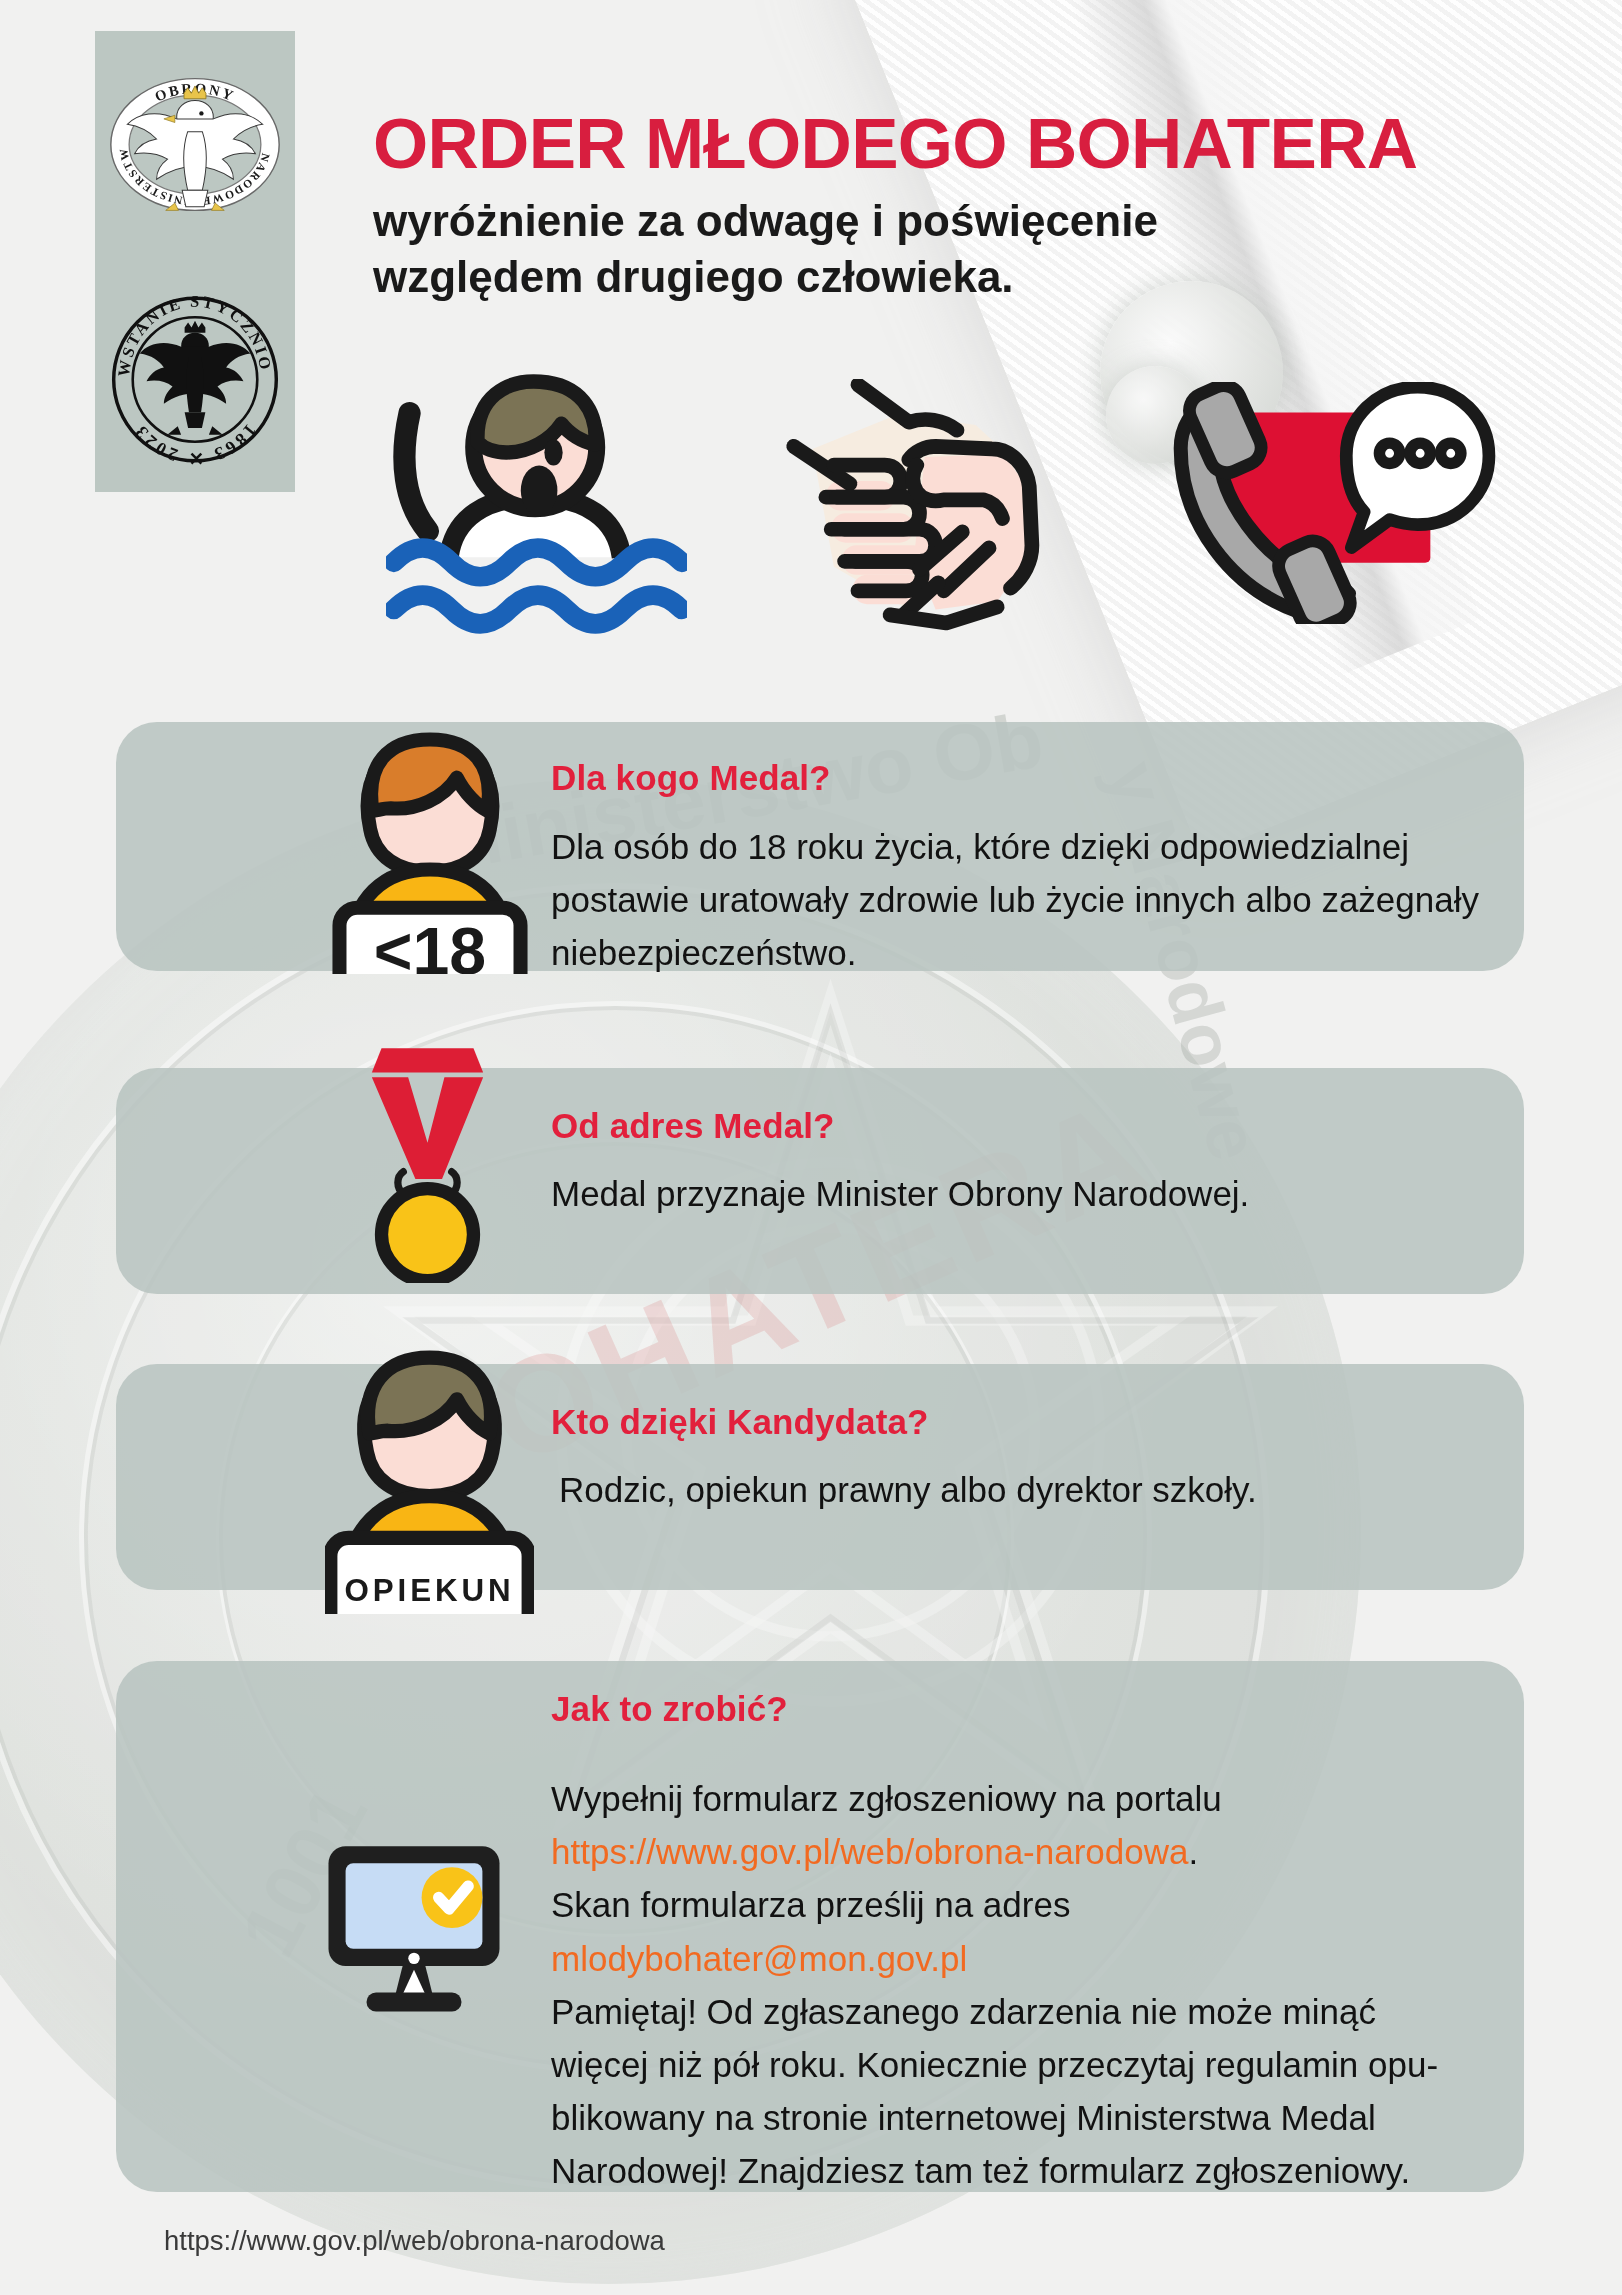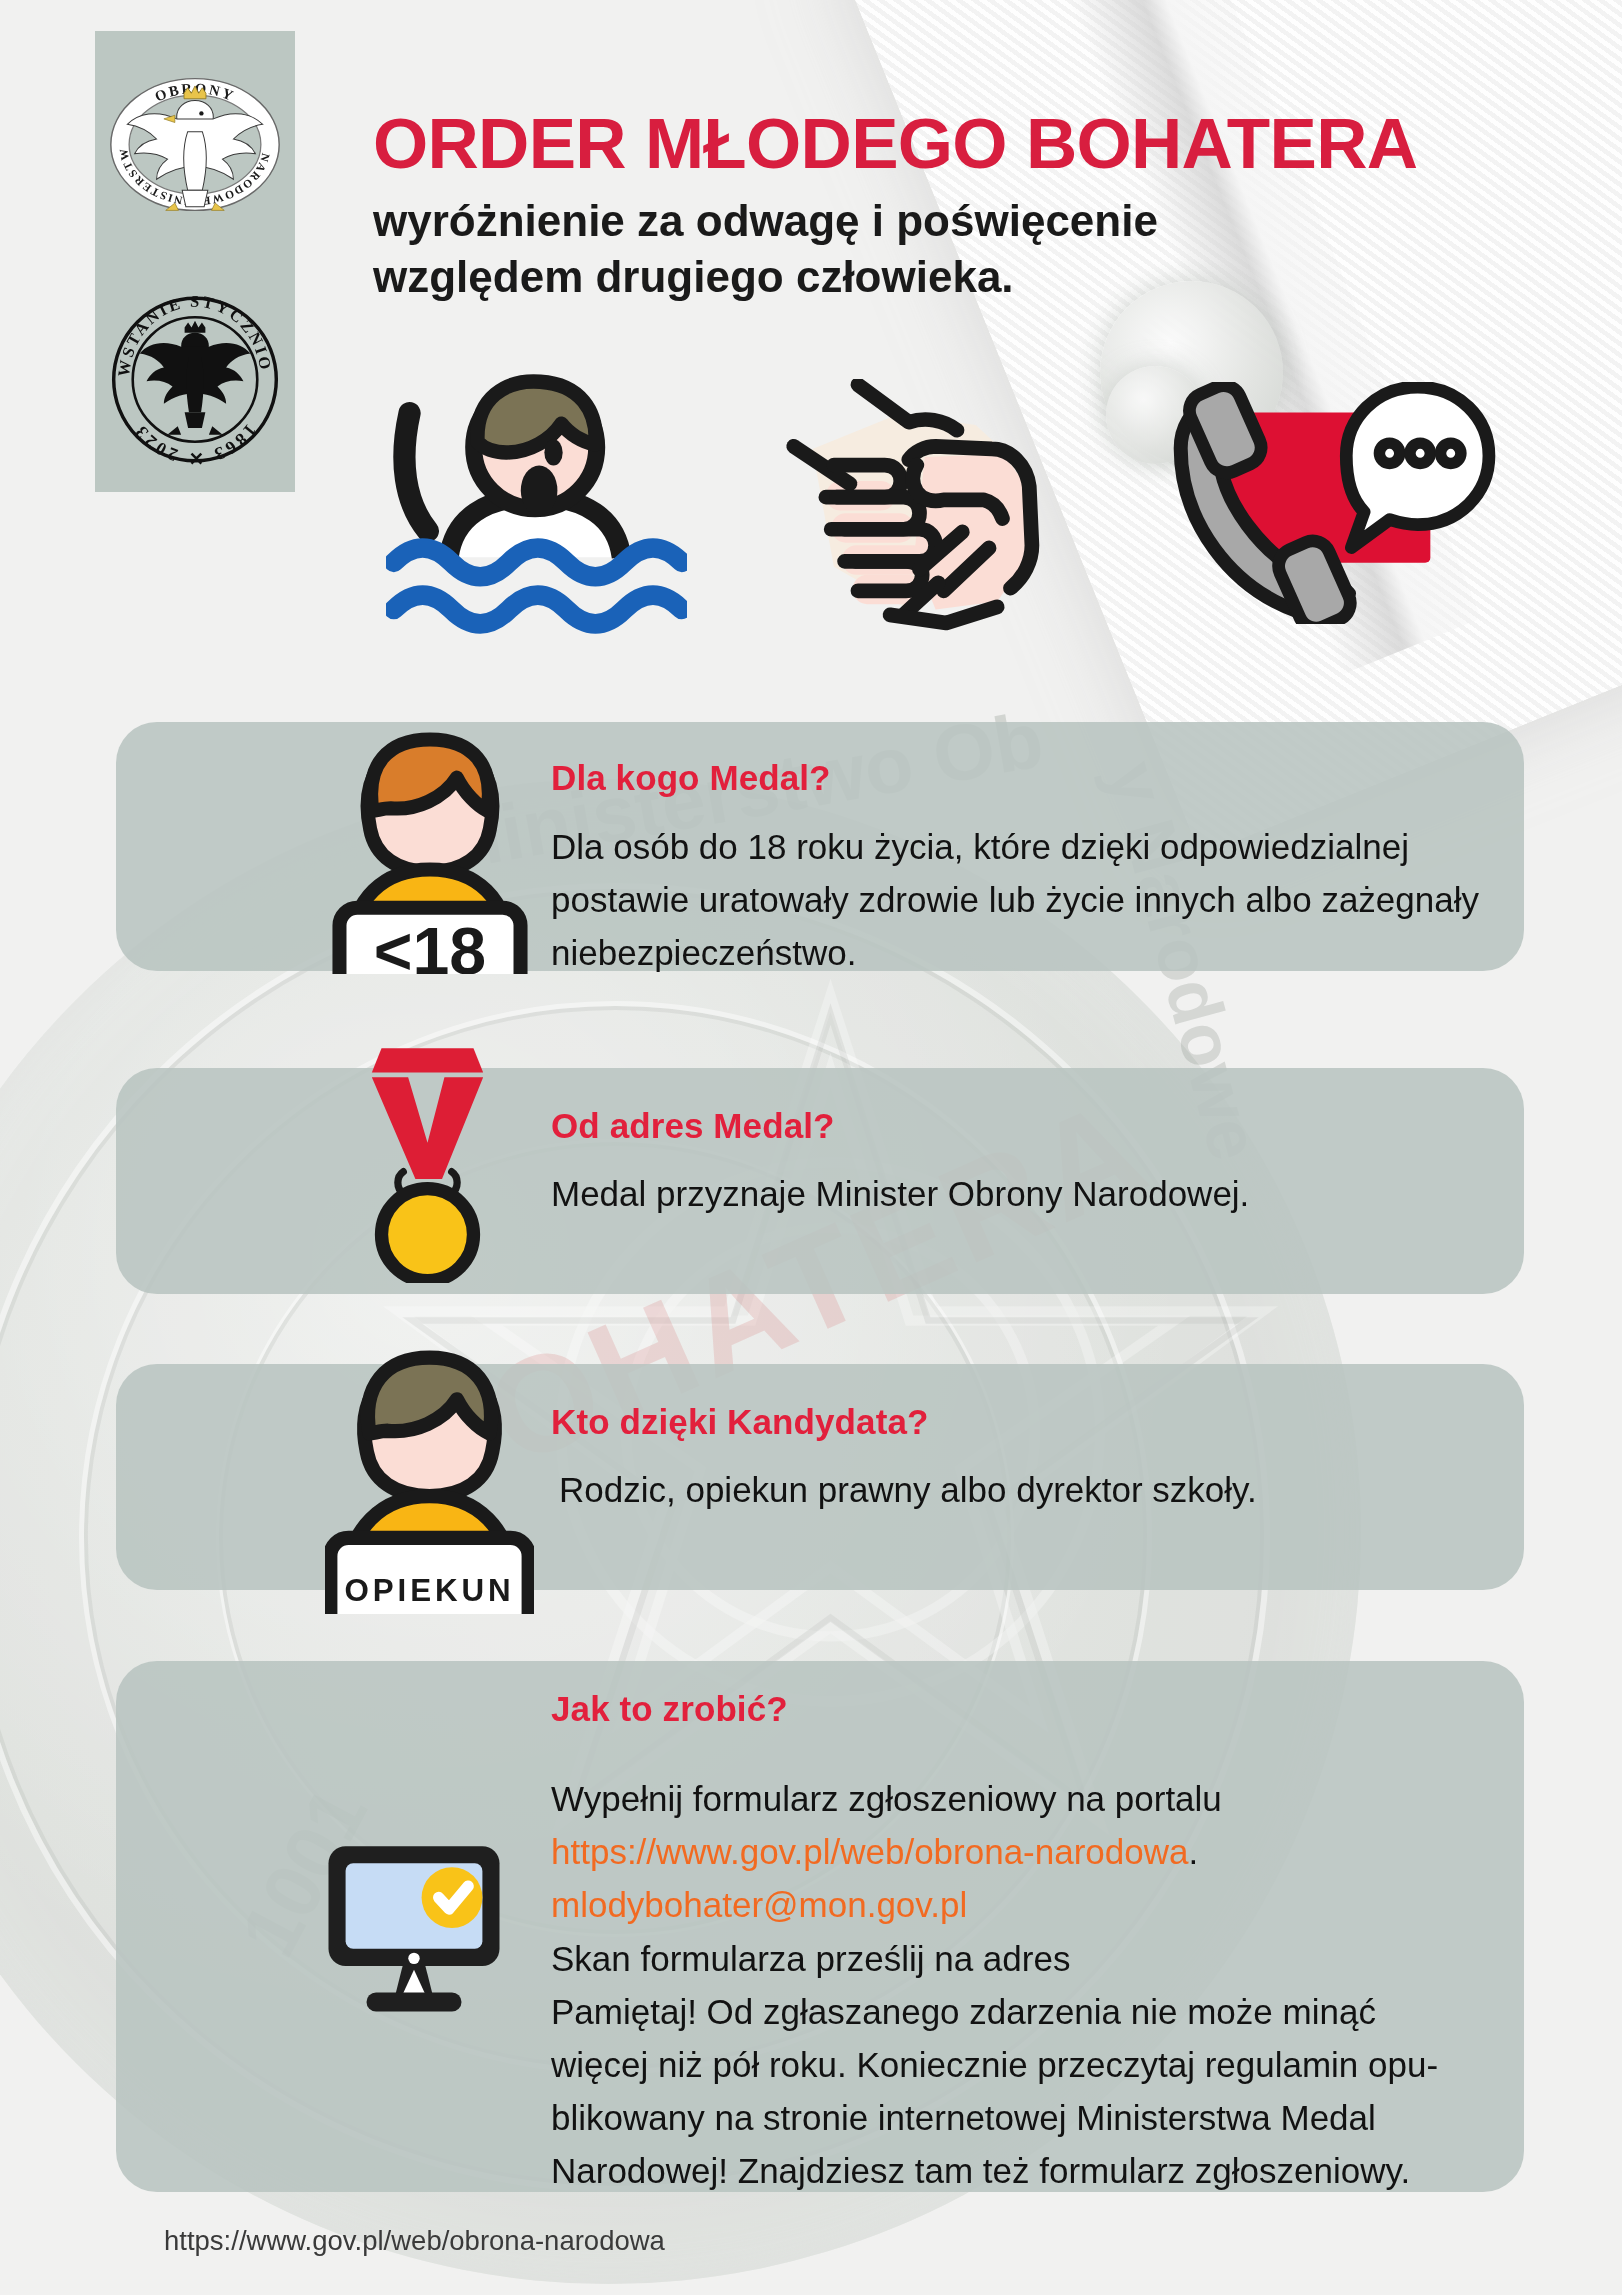--- a/index.html
+++ b/index.html
@@ -401,22 +401,22 @@
       <circle cx="100" cy="128" r="6" fill="#ffffff"></circle>
       <path d="M100 138 L86 166 L114 166 Z" fill="#ffffff"></path>
       <path d="M88 136 L112 136 L120 168 L80 168 Z" fill="#1f1f1f"></path>
       <path d="M100 140 L88 166 L112 166 Z" fill="#ffffff"></path>
       <rect x="50" y="164" width="100" height="20" rx="10" fill="#1f1f1f"></rect>
     </svg>
     <div class="card-head">Jak to zrobić?</div>
     <div class="card-body" id="c4-body">
         <p>Wypełnij formularz zgłoszeniowy na portalu</p>
         <p><span class="lnk">https://www.gov.pl/web/obrona-narodowa</span>.</p>
+        <p>Skan formularza prześlij na adres</p>
         <p><span class="lnk">mlodybohater@mon.gov.pl</span></p>
-        <p>Skan formularza prześlij na adres</p>
         <p>Pamiętaj! Od zgłaszanego zdarzenia nie może minąć</p>
         <p>więcej niż pół roku. Koniecznie przeczytaj regulamin opu-</p>
         <p>blikowany na stronie internetowej Ministerstwa Medal</p>
         <p>Narodowej! Znajdziesz tam też formularz zgłoszeniowy.</p>
       </div>
   </div>
 
   <div class="footer">https://www.gov.pl/web/obrona-narodowa</div>
 
 </div>

